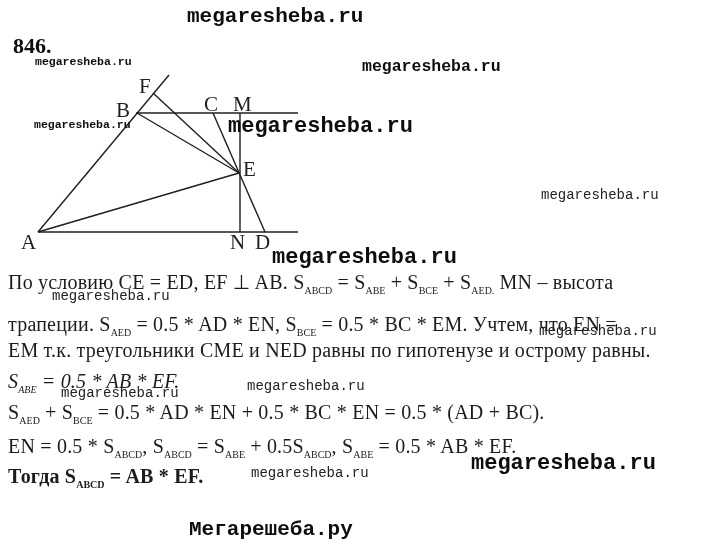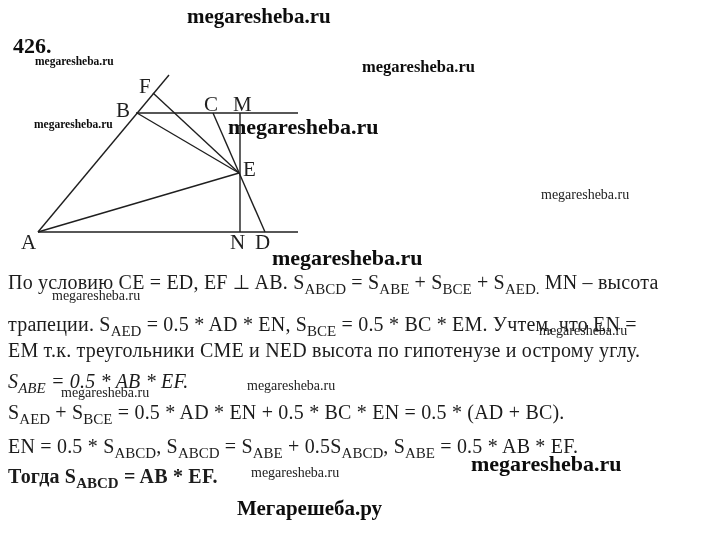--- a/index.html
+++ b/index.html
@@ -1,64 +1,64 @@
 <!DOCTYPE html>
 <html><head>
 <meta charset="utf-8">
 <style>
   html,body{margin:0;padding:0;}
   body{width:720px;height:551px;background:#ffffff;position:relative;overflow:hidden;
        font-family:"Liberation Serif",serif;color:#1a1a1a;}
   
-  .wm{position:absolute;white-space:nowrap;font-family:Liberation Serif, serif;color:#0d0d0d;}
+  .wm{position:absolute;white-space:nowrap;font-family:Liberation Mono, monospace;color:#0d0d0d;}
   .wm-b21{font-weight:bold;font-size:21px;line-height:1;}
   .wm-b22{font-weight:bold;font-size:22px;line-height:1;}
   .wm-b16{font-weight:bold;font-size:16.5px;line-height:1;}
   .wm-b11{font-weight:bold;font-size:11.5px;line-height:1;}
   .wm-r14{font-weight:normal;font-size:14px;line-height:1;color:#222;}
   .pos-top-title{left:187px;top:6px;}
   .pos-top-right{left:362px;top:59px;}
   .pos-under-num{left:35px;top:56px;}
   .pos-fig-left{left:34px;top:119px;}
   .pos-fig-right{left:228px;top:116px;}
   .pos-below-fig{left:272px;top:247px;}
   .pos-right-mid{left:541px;top:188px;}
   .pos-line1{left:52px;top:289px;}
   .pos-line2-right{left:539px;top:324px;}
   .pos-line4-right{left:247px;top:379px;}
   .pos-line4-below{left:61px;top:386px;}
   .pos-line6-right{left:471px;top:453px;}
   .pos-line7-right{left:251px;top:466px;}
-  .pos-bottom-title{left:189px;top:498px;margin-left:48px;}
+  .pos-bottom-title{left:189px;top:519px;}
   
   .num{position:absolute;left:13px;top:35px;font-weight:bold;font-size:22px;line-height:1;
        font-family:"Liberation Serif",serif;color:#0d0d0d;}
   
   #fig{position:absolute;left:0;top:0;width:720px;height:551px;pointer-events:none;}
   .fig-line{stroke:#1f1f1f;stroke-width:1.4;}
   .fig-label{font-family:"Liberation Serif",serif;font-size:21px;fill:#1f1f1f;}
   
   .sol{position:absolute;left:8px;font-size:20px;line-height:24px;letter-spacing:0.2px;
        white-space:nowrap;color:#1c1c1c;}
-  .sol sub{font-size:15px;letter-spacing:0;line-height:0;}
+  .sol sub{font-size:10px;letter-spacing:0;line-height:0;}
   .l1{top:270px;}
   .l2{top:312px;}
   .l3{top:338px;}
   .l4{top:369px;font-style:italic;}
   .l5{top:400px;}
   .l6{top:434px;}
   .l7{top:464px;font-weight:bold;}
 </style>
 </head>
 <body>
 
 <div>
 
   <div class="wm wm-b21 pos-top-title">megaresheba.ru</div>
-  <div class="num">426.</div>
+  <div class="num">846.</div>
   <div class="wm wm-b11 pos-under-num">megaresheba.ru</div>
   <div class="wm wm-b16 pos-top-right">megaresheba.ru</div>
 
   <svg id="fig" viewBox="0 0 720 551" xmlns="http://www.w3.org/2000/svg">
       <line x1="38" y1="232" x2="298" y2="232" class="fig-line"></line>
       <line x1="136" y1="113" x2="298" y2="113" class="fig-line"></line>
       <line x1="38" y1="232" x2="169" y2="75" class="fig-line"></line>
       <line x1="213" y1="113" x2="265" y2="232" class="fig-line"></line>
       <line x1="240" y1="113" x2="240" y2="232" class="fig-line"></line>
       <line x1="38" y1="232" x2="239" y2="173" class="fig-line"></line>
@@ -76,21 +76,21 @@
 
   <div class="wm wm-b11 pos-fig-left">megaresheba.ru</div>
   <div class="wm wm-b22 pos-fig-right">megaresheba.ru</div>
   <div class="wm wm-b22 pos-below-fig">megaresheba.ru</div>
   <div class="wm wm-r14 pos-right-mid">megaresheba.ru</div>
 
   <div class="sol l1">По условию CE = ED, EF ⊥ AB. S<sub>ABCD</sub> = S<sub>ABE</sub> + S<sub>BCE</sub> + S<sub>AED.</sub> MN – высота</div>
   <div class="wm wm-r14 pos-line1">megaresheba.ru</div>
   <div class="sol l2">трапеции. S<sub>AED</sub> = 0.5 * AD * EN, S<sub>BCE</sub> = 0.5 * BC * EM. Учтем, что EN =</div>
   <div class="wm wm-r14 pos-line2-right">megaresheba.ru</div>
-  <div class="sol l3">ЕМ т.к. треугольники СМЕ и NED высота по гипотенузе и острому углу.</div>
+  <div class="sol l3">ЕМ т.к. треугольники СМЕ и NED равны по гипотенузе и острому равны.</div>
   <div class="sol l4">S<sub>ABE</sub> = 0.5 * AB * EF.</div>
   <div class="wm wm-r14 pos-line4-right">megaresheba.ru</div>
   <div class="wm wm-r14 pos-line4-below">megaresheba.ru</div>
   <div class="sol l5">S<sub>AED</sub> + S<sub>BCE</sub> = 0.5 * AD * EN + 0.5 * BC * EN = 0.5 * (AD + BC).</div>
   <div class="sol l6">EN = 0.5 * S<sub>ABCD</sub>, S<sub>ABCD</sub> = S<sub>ABE</sub> + 0.5S<sub>ABCD</sub>, S<sub>ABE</sub> = 0.5 * AB * EF.</div>
   <div class="wm wm-b22 pos-line6-right">megaresheba.ru</div>
   <div class="sol l7">Тогда S<sub>ABCD</sub> = AB * EF.</div>
   <div class="wm wm-r14 pos-line7-right">megaresheba.ru</div>
 
   <div class="wm wm-b21 pos-bottom-title">Мегарешеба.ру</div>

